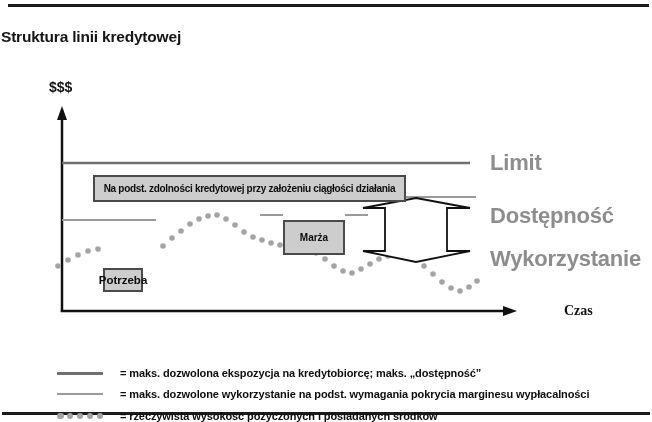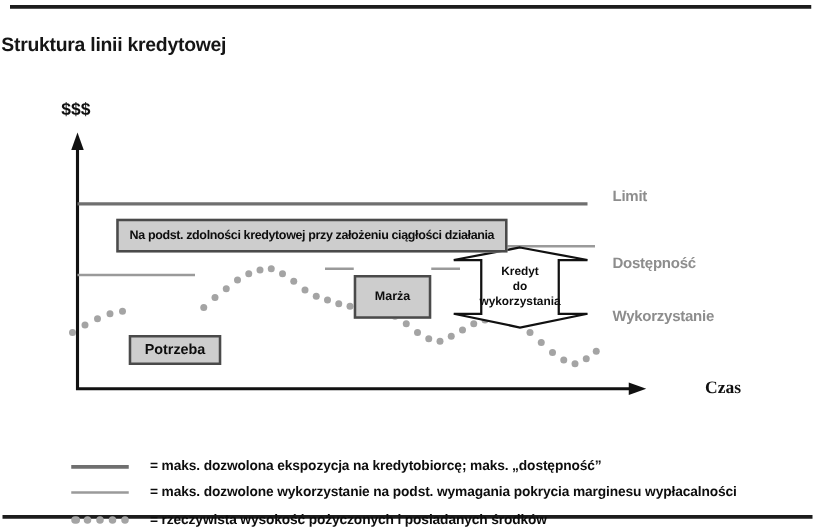--- a/index.html
+++ b/index.html
@@ -20,28 +20,28 @@
   .limit-line{stroke:#6f6f6f;stroke-width:2.6px;}
   .avail-line{stroke:#9a9a9a;stroke-width:2px;}
   .dot{fill:#a4a4a4;stroke:none;}
   #credit-arrow-shape{fill:#ffffff;stroke:#111;stroke-width:1.8px;stroke-linejoin:miter;}
 
   .gray-box{position:absolute;background:#cdcdcd;border:2px solid #4a4a4a;
     display:flex;align-items:center;justify-content:center;text-align:center;
     color:#0d0d0d;box-sizing:border-box;white-space:nowrap;margin-top:24px;}
   #limit-basis-box{left:93px;top:151px;width:313px;height:27px;font-size:10px;letter-spacing:-0.3px;}
   #margin-box{left:283px;top:196px;width:62px;height:35px;font-size:10px;}
-  #need-box{left:103px;top:244px;width:74px;height:24px;font-size:11.5px;text-align:center;}
+  #need-box{left:103px;top:244px;width:40px;height:24px;font-size:11.5px;text-align:center;}
 
   #credit-arrow-text{position:absolute;left:384px;top:209px;width:64px;height:42px;
     display:flex;flex-direction:column;align-items:center;justify-content:center;
     font-size:9.5px;line-height:1.25;text-align:center;color:#0d0d0d;}
   #credit-arrow-text span{white-space:nowrap;}
 
-  .level-label{position:absolute;left:490px;font-size:12px;color:#8d8d8d;letter-spacing:-0.2px;}
+  .level-label{position:absolute;left:490px;font-size:22px;color:#8d8d8d;letter-spacing:-0.2px;}
   #label-limit{top:150px;}
   #label-availability{top:203px;}
   #label-utilization{top:246px;}
 
   .legend-row{position:absolute;left:57px;display:flex;align-items:center;height:20px;margin-top:32px;}
   #legend-row-0{top:331px;}
   #legend-row-1{top:352px;}
   #legend-row-2{top:374px;}
   .legend-swatch{width:46px;margin-right:17px;flex:none;}
   .swatch-limit{height:3px;background:#6f6f6f;}
@@ -133,25 +133,20 @@
   <div id="limit-basis-box" class="gray-box">
     <span>Na podst. zdolności kredytowej przy założeniu ciągłości działania</span>
   </div>
   <div id="margin-box" class="gray-box">
     <span>Marża</span>
   </div>
   <div id="need-box" class="gray-box">
     <span>Potrzeba</span>
   </div>
 
-  <div id="credit-arrow-text">
-    <span>Kredyt</span>
-    <span>do</span>
-    <span>wykorzystania</span>
-  </div>
 
   <div id="label-limit" class="level-label">Limit</div>
   <div id="label-availability" class="level-label">Dostępność</div>
   <div id="label-utilization" class="level-label">Wykorzystanie</div>
 
   <div id="legend-row-0" class="legend-row">
     <div class="legend-swatch swatch-limit"></div>
     <div class="legend-text">= maks. dozwolona ekspozycja na kredytobiorcę; maks. „dostępność”</div>
   </div>
   <div id="legend-row-1" class="legend-row">

